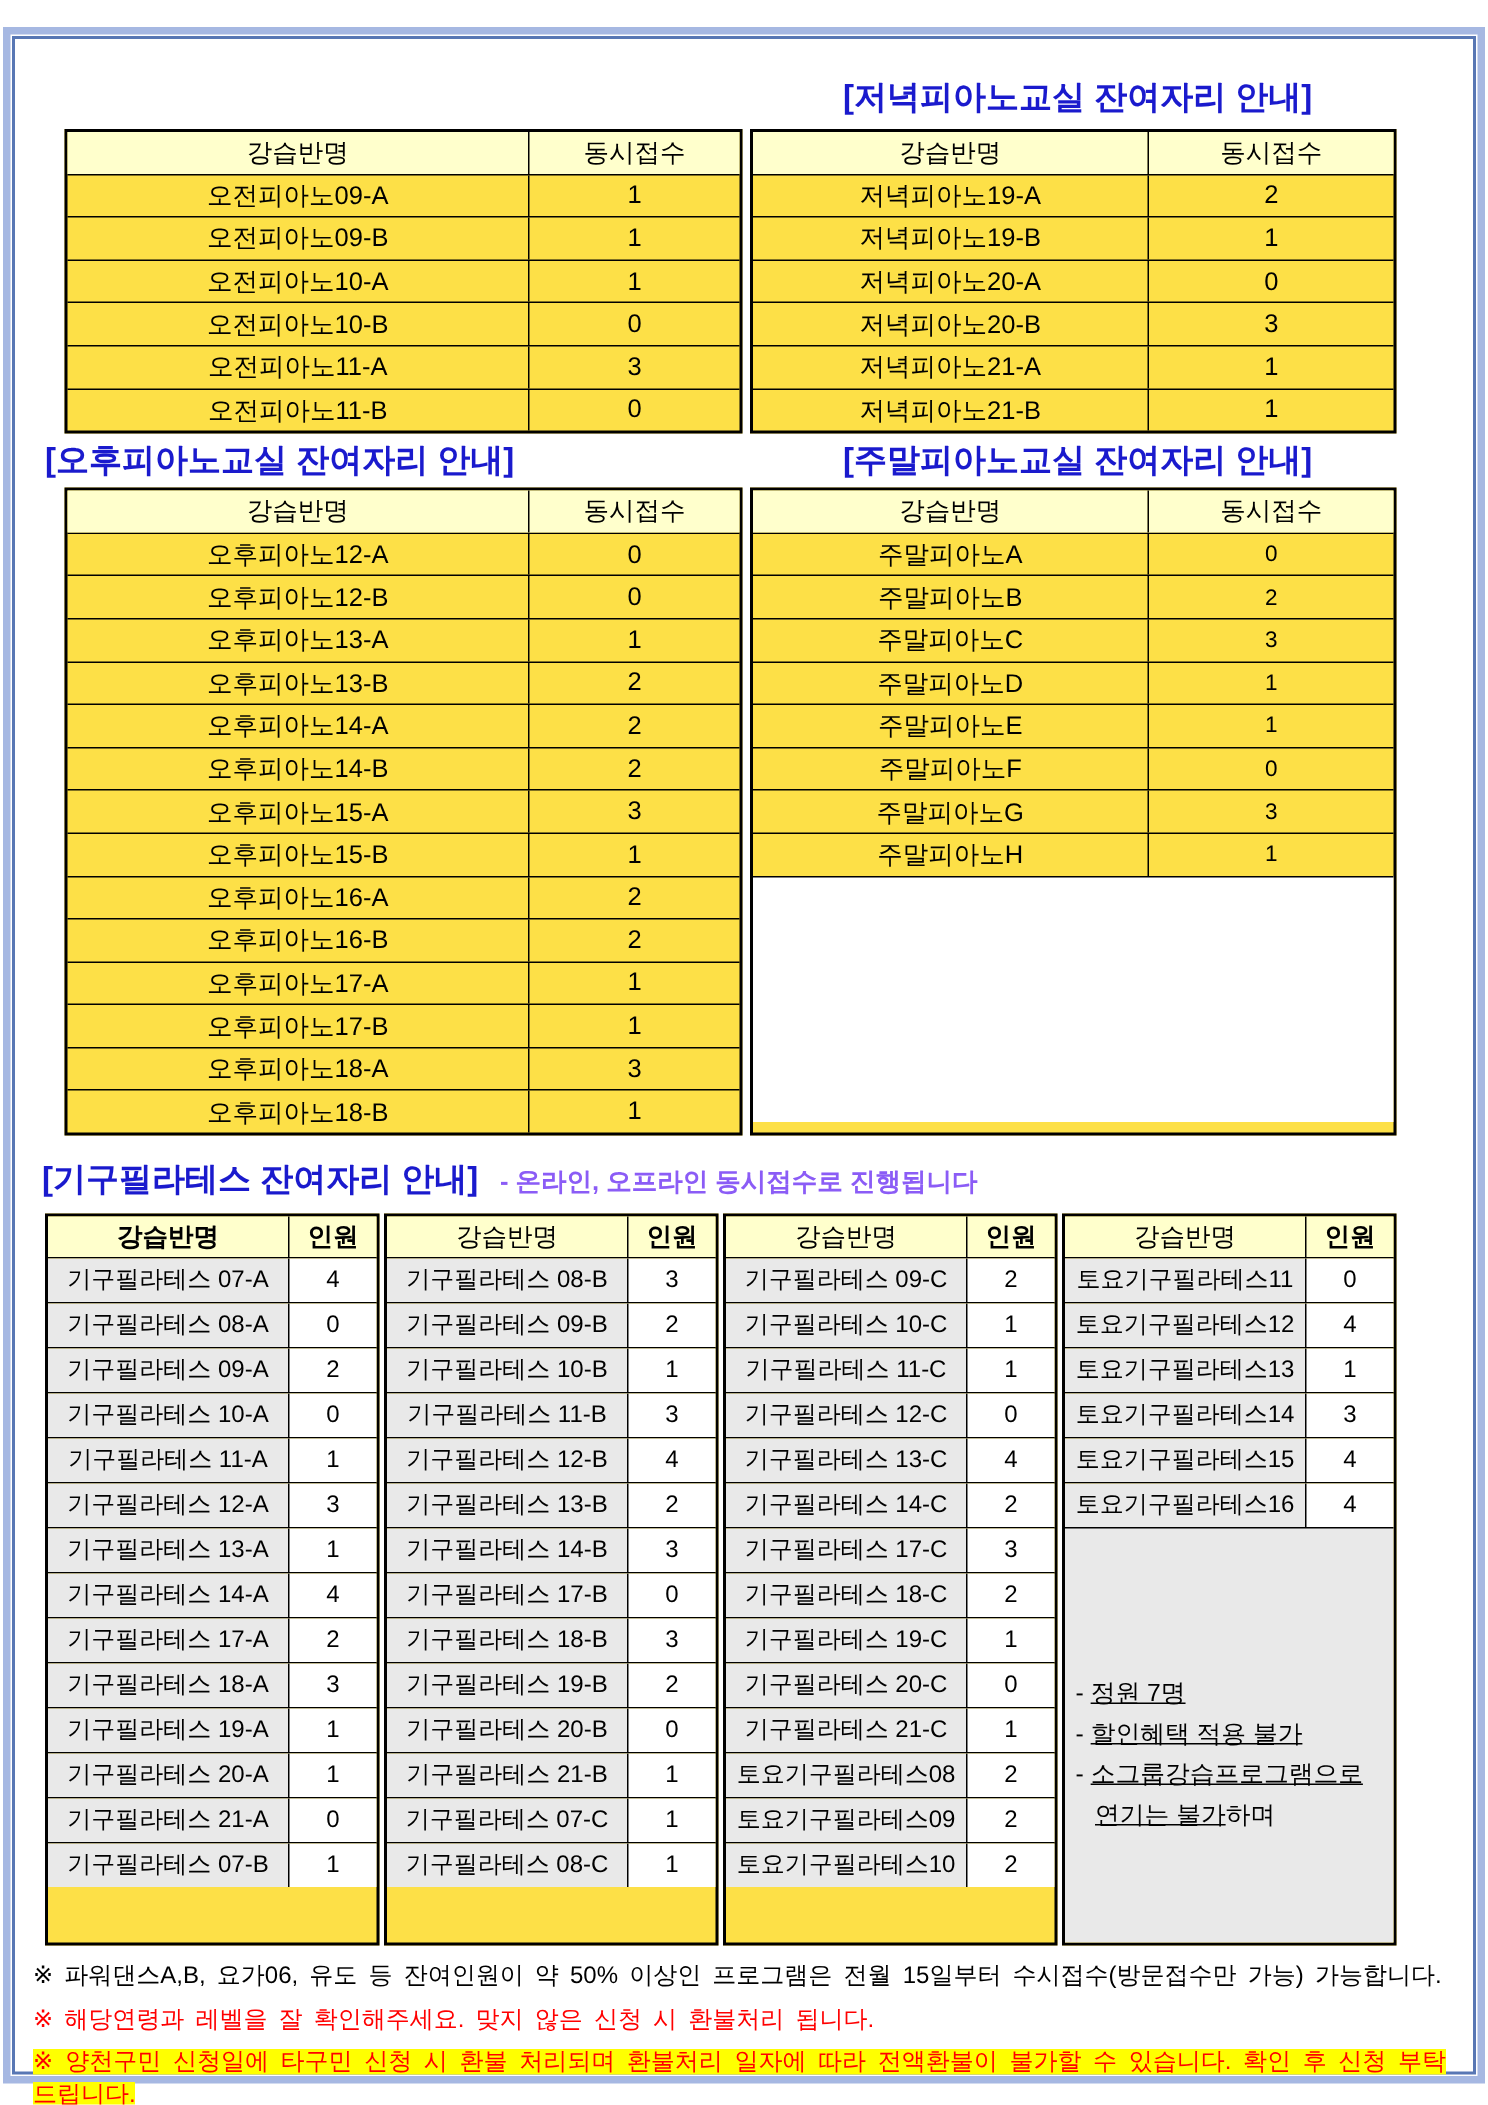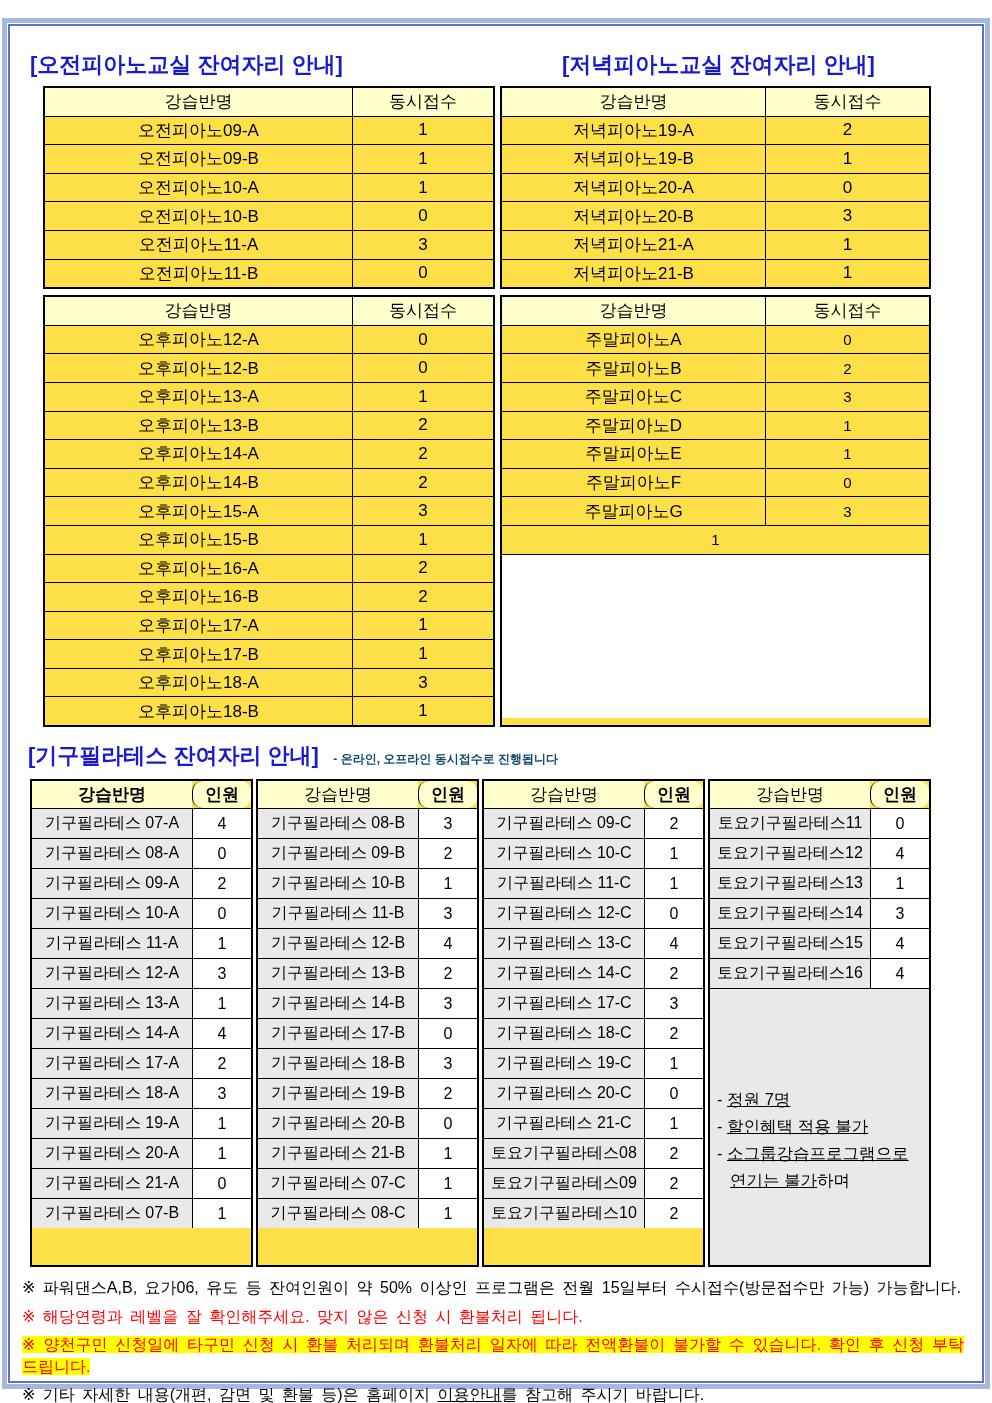--- a/index.html
+++ b/index.html
@@ -19,21 +19,21 @@
   
   .title-row{position:relative;height:30px;margin-left:10px;}
   .sec-title{
     position:absolute;top:0;font-size:22px;font-weight:bold;color:#1a1acd;
     letter-spacing:0px;white-space:nowrap;
   }
   .t-left{left:2px;}
   .t-right{left:534px;}
   .pilates-title-row{margin:14px 0 8px 10px;white-space:nowrap;}
   .pilates-title-row .sec-title{position:static;margin-top:40px;}
-  .sub-red{font-size:12px;font-weight:bold;color:#0c4a6e;margin-left:10px;}
+  .sub-red{font-size:17px;font-weight:bold;color:#8b5cf6;margin-left:10px;}
   
   .tables-row{display:flex;margin-left:25px;}
   .ptable{border:2px solid #000;box-sizing:border-box;background:#fde047;}
   .trow{display:flex;align-items:center;border-top:1px solid #000;}
   .trow:first-child{border-top:none;}
   .tbody{display:block;}
   .tbody .trow:first-child{border-top:1px solid #000;}
   .cell{
     height:100%;display:flex;align-items:center;justify-content:center;
     border-left:1px solid #000;box-sizing:border-box;
@@ -55,21 +55,21 @@
   .pilates-row{display:flex;margin-left:12px;}
   .pil{width:223px;margin-left:3px;}
   .pil:first-child{margin-left:0;}
   .pil .trow{height:29px;}
   .pil .thead{height:27px;}
   .pil .cell{font-size:16px;}
   .pil .thead .cell{font-size:17px;}
   .pil .c-pname{width:160px;background:#e9e9e9;}
   .pil .c-pnum{flex:1;background:#fff;}
   .pil .thead .c-pname,.pil .thead .c-pnum{background:#ffffcc;}
-  .pil .thead .c-pnum{font-weight:bold;border-radius:10px;}
+  .pil .thead .c-pnum{font-weight:bold;}
   .bold{font-weight:bold;}
   
   .note-box{
     border-top:1px solid #000;height:277px;background:#e9e9e9;
     box-sizing:border-box;padding:30px 4px 4px 7px;
     display:flex;flex-direction:column;justify-content:center;
   }
   .note-box .line{
     font-size:16.5px;line-height:27px;color:#000;white-space:nowrap;
   }
@@ -86,21 +86,20 @@
   .spacer6{height:6px;}
   .spacer3{height:3px;}
 </style>
 </head>
 <body>
 
 <div class="frame">
 <div class="content">
 
   <div class="title-row">
-    <div class="sec-title t-left">[오전피아노교실 잔여자리 안내]</div>
     <div class="sec-title t-right">[저녁피아노교실 잔여자리 안내]</div>
   </div>
   <div class="spacer6"></div>
 
   <div class="tables-row">
     <div class="ptable piano left">
       <div class="trow thead">
         <div class="cell c-name">강습반명</div>
         <div class="cell c-num">동시접수</div>
       </div>
@@ -159,20 +158,24 @@
             </div>
             <div class="trow">
               <div class="cell c-name">저녁피아노21-B</div>
               <div class="cell c-num">1</div>
             </div>
           </div>
     </div>
   </div>
   <div class="spacer3"></div>
 
+  <div class="title-row">
+    <div class="sec-title t-left">[오후피아노교실 잔여자리 안내]</div>
+    <div class="sec-title t-right">[주말피아노교실 잔여자리 안내]</div>
+  </div>
   <div class="spacer3"></div>
 
   <div class="tables-row">
     <div class="ptable piano left">
       <div class="trow thead">
         <div class="cell c-name">강습반명</div>
         <div class="cell c-num">동시접수</div>
       </div>
       <div class="tbody">
             <div class="trow">
@@ -261,20 +264,21 @@
             </div>
             <div class="trow">
               <div class="cell c-name">주말피아노F</div>
               <div class="cell c-num sm">0</div>
             </div>
             <div class="trow">
               <div class="cell c-name">주말피아노G</div>
               <div class="cell c-num sm">3</div>
             </div>
             <div class="trow">
+              <div class="cell c-name">주말피아노H</div>
               <div class="cell c-num sm">1</div>
             </div>
           </div>
       <div class="empty-merged-cell"></div>
     </div>
   </div>
 
   <div class="pilates-title-row">
     <span class="sec-title">[기구필라테스 잔여자리 안내]</span>
     <span class="sub-red">- 온라인, 오프라인 동시접수로 진행됩니다</span>

